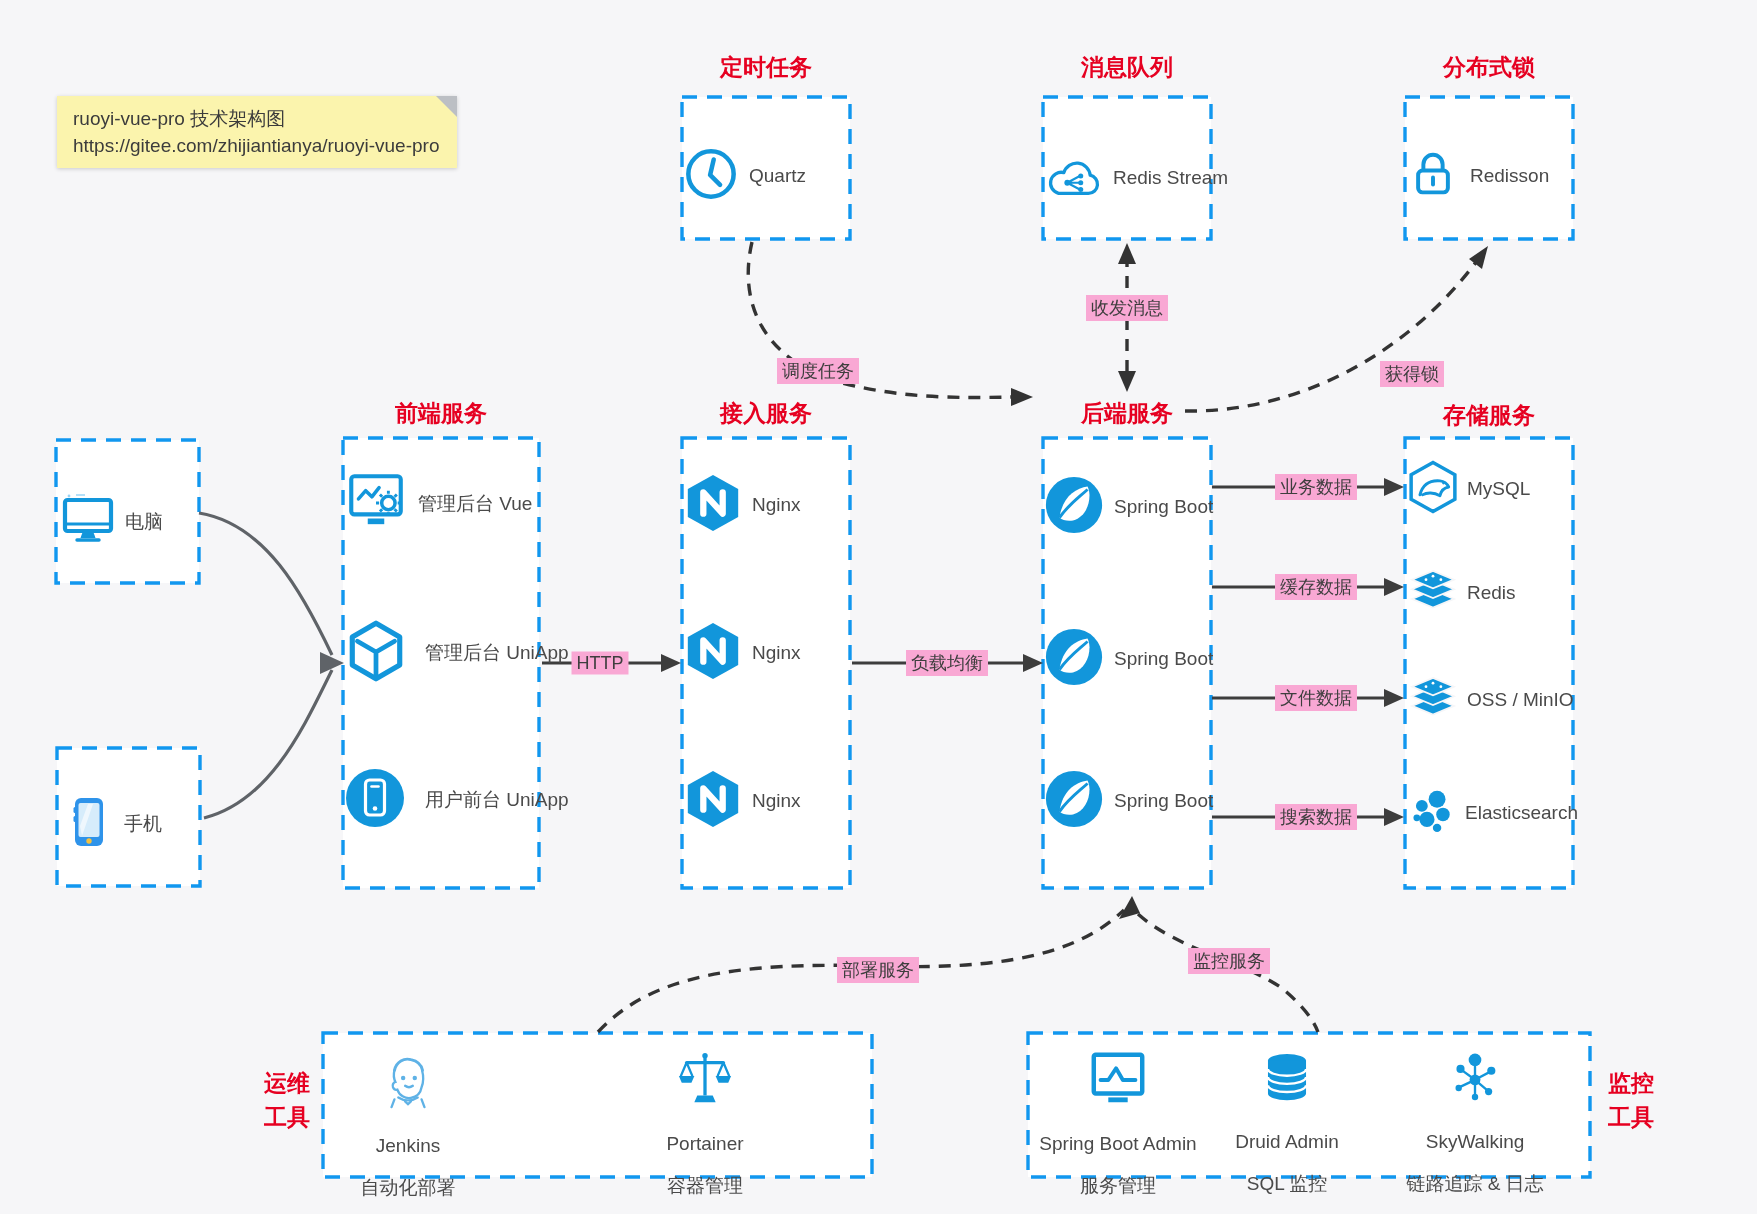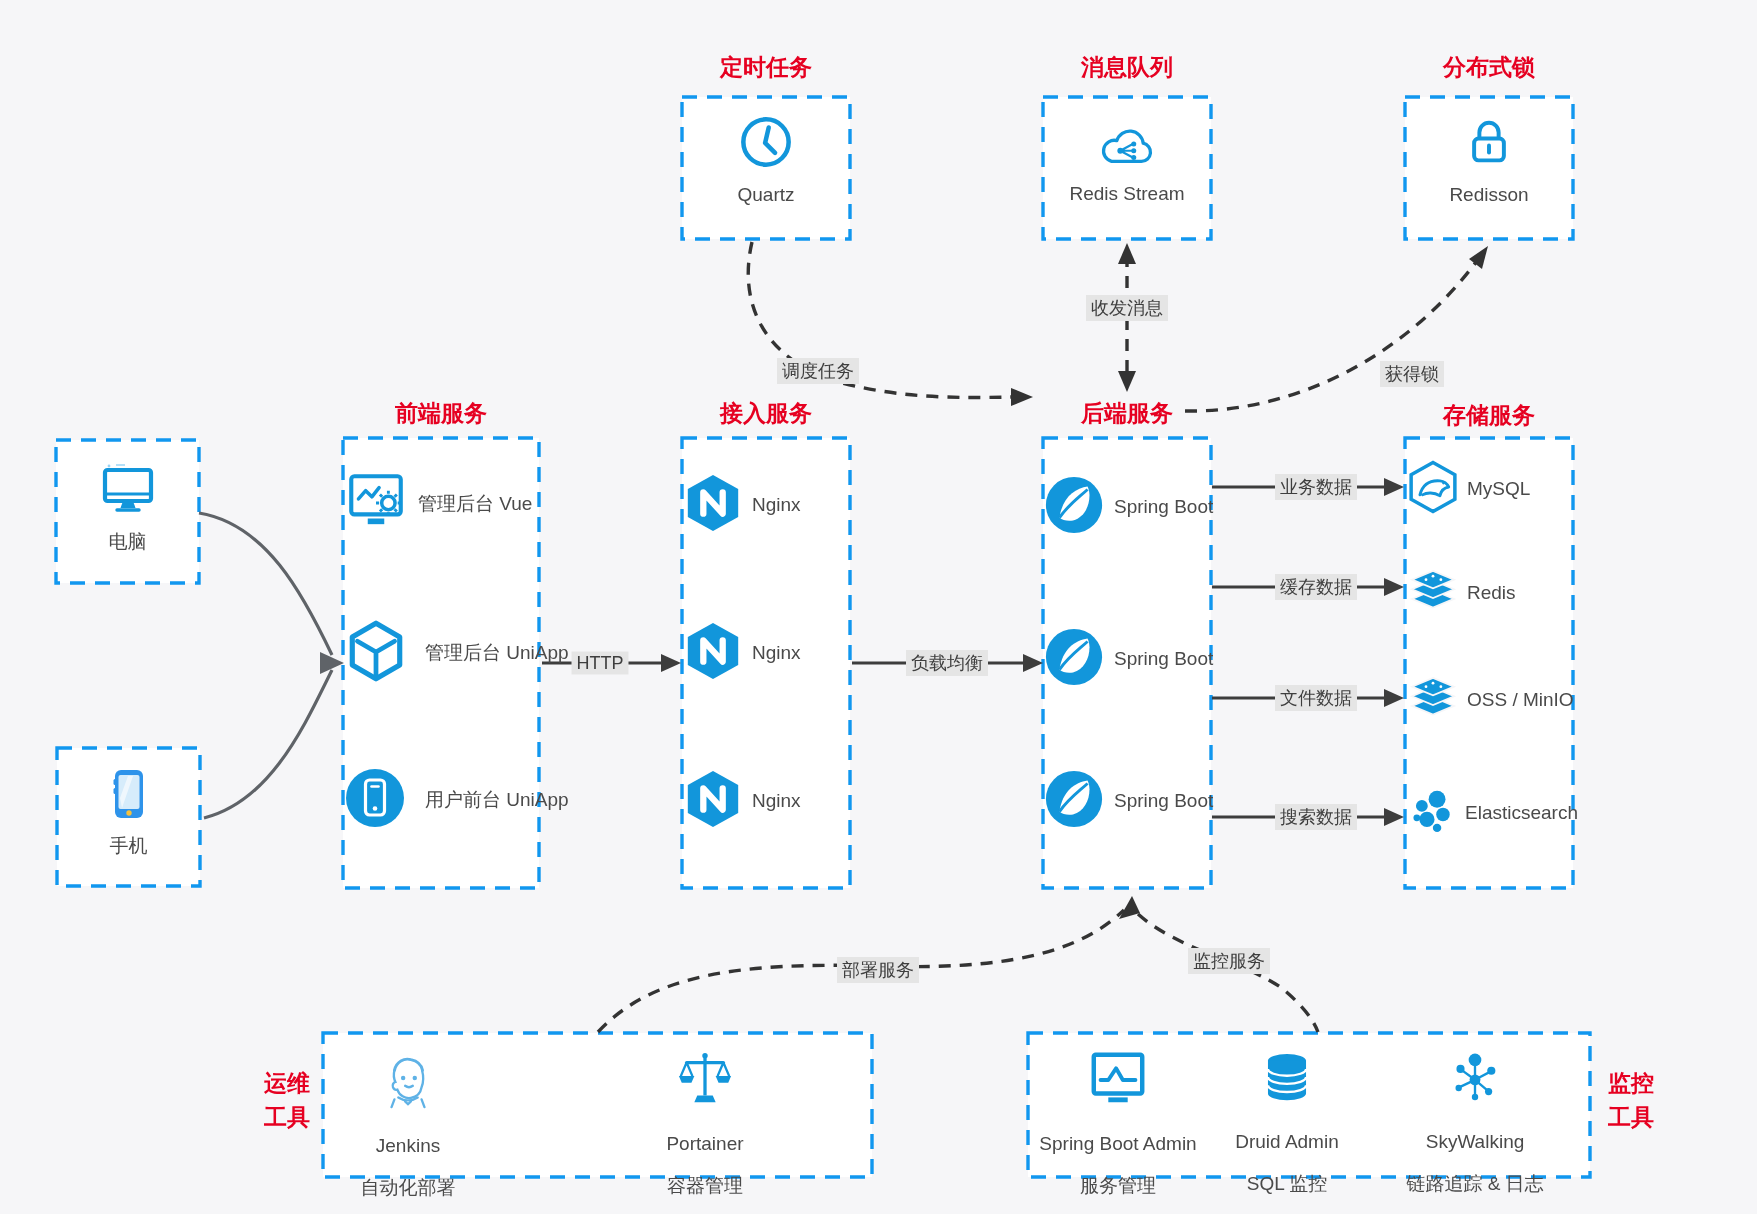--- a/index.html
+++ b/index.html
@@ -8,25 +8,25 @@
   .overlay{position:absolute;left:0;top:0;}
   .sec-title{position:absolute;transform:translateX(-50%);color:#e60021;
              font-size:23px;font-weight:bold;white-space:nowrap;}
   .side-title{position:absolute;transform:translateX(-50%);color:#e60021;
               font-size:23px;font-weight:bold;text-align:center;line-height:34px;}
   .note{position:absolute;left:57px;top:96px;width:400px;height:72px;background:#fbf4ad;
         box-shadow:0 1px 4px rgba(0,0,0,.18);padding:9px 0 0 16px;box-sizing:border-box;
         color:#3c3c3c;font-size:19px;line-height:27px;}
   .fold{position:absolute;top:0;right:0;width:0;height:0;
         border-top:21px solid #bcbfc4;border-left:21px solid transparent;}
-  .vbox{position:absolute;display:flex;flex-direction:column;align-items:center;box-sizing:border-box;}
+  .vbox{position:absolute;display:flex;flex-direction:row;align-items:center;box-sizing:border-box;}
   .ilabel{font-size:19px;color:#4a4a4a;white-space:nowrap;}
   .stack-item{position:absolute;left:0;right:0;display:flex;flex-direction:row;
               align-items:center;}
-  .edge-label{position:absolute;transform:translate(-50%,-50%);background:#e5e5e5;
+  .edge-label{position:absolute;transform:translate(-50%,-50%);background:#f9a8d4;
               padding:1px 5px;font-size:18px;color:#3e3e3e;white-space:nowrap;}
   .bitem{position:absolute;top:16px;display:flex;flex-direction:column;align-items:center;gap:19px;}
   .blabel{font-size:19px;color:#4a4a4a;line-height:23px;text-align:center;white-space:nowrap;}
 </style>
 </head>
 <body>
 
 <div class="canvas">
 
   <svg class="overlay" width="1757" height="1214" viewBox="0 0 1757 1214">
@@ -77,20 +77,25 @@
     </g>
     <g fill="#333333">
       <polygon points="1033,397 1011,388 1011,406"></polygon>
       <polygon points="1127,243 1118,264 1136,264"></polygon>
       <polygon points="1127,392 1118,371 1136,371"></polygon>
       <polygon points="1488,246 1482,269 1469,259"></polygon>
       <polygon points="1132,896 1119,919 1140,913"></polygon>
     </g>
   </svg>
 
+  <div class="note">
+    <div class="fold"></div>
+    <div>ruoyi-vue-pro 技术架构图</div>
+    <div>https://gitee.com/zhijiantianya/ruoyi-vue-pro</div>
+  </div>
 
   <div class="sec-title" style="left:766px;top:52px;">定时任务</div>
   <div class="sec-title" style="left:1127px;top:52px;">消息队列</div>
   <div class="sec-title" style="left:1489px;top:52px;">分布式锁</div>
   <div class="sec-title" style="left:441px;top:398px;">前端服务</div>
   <div class="sec-title" style="left:766px;top:398px;">接入服务</div>
   <div class="sec-title" style="left:1127px;top:398px;">后端服务</div>
   <div class="sec-title" style="left:1489px;top:400px;">存储服务</div>
   <div class="side-title" style="left:287px;top:1066px;">
     <div>运维</div>

